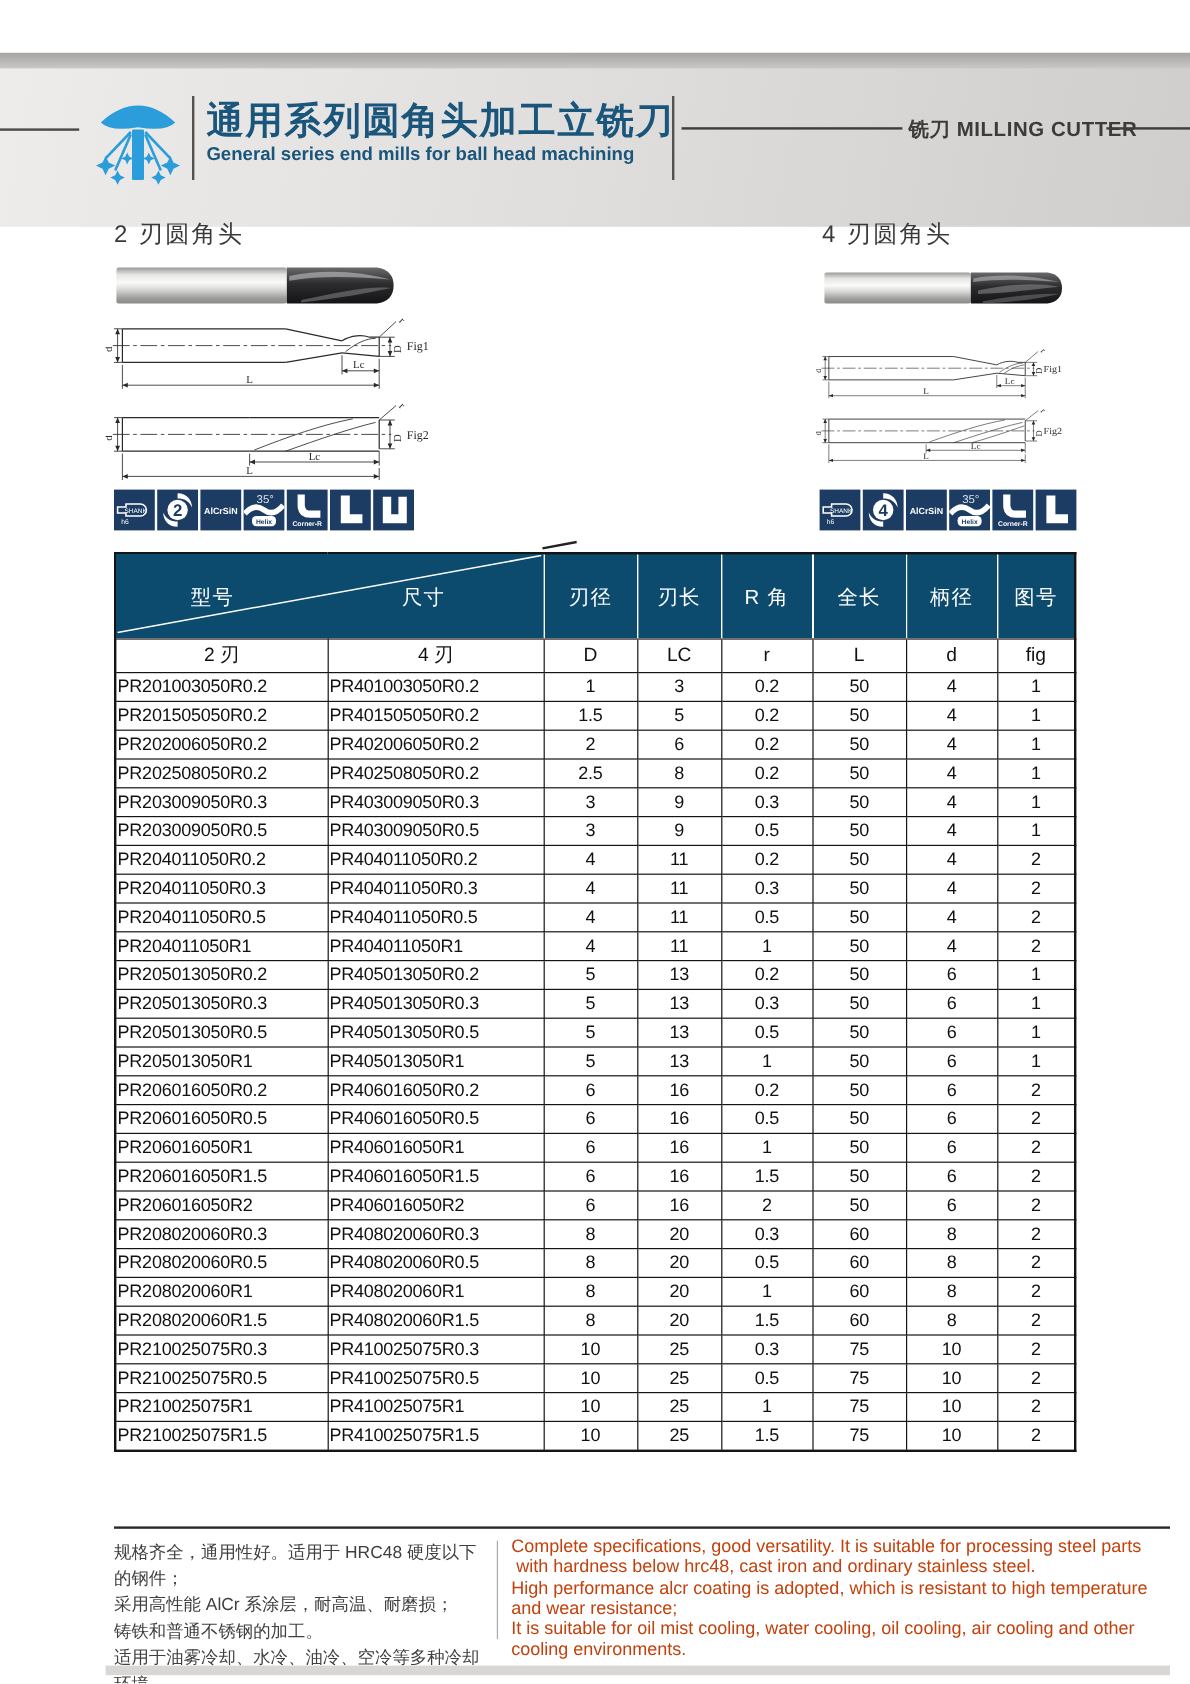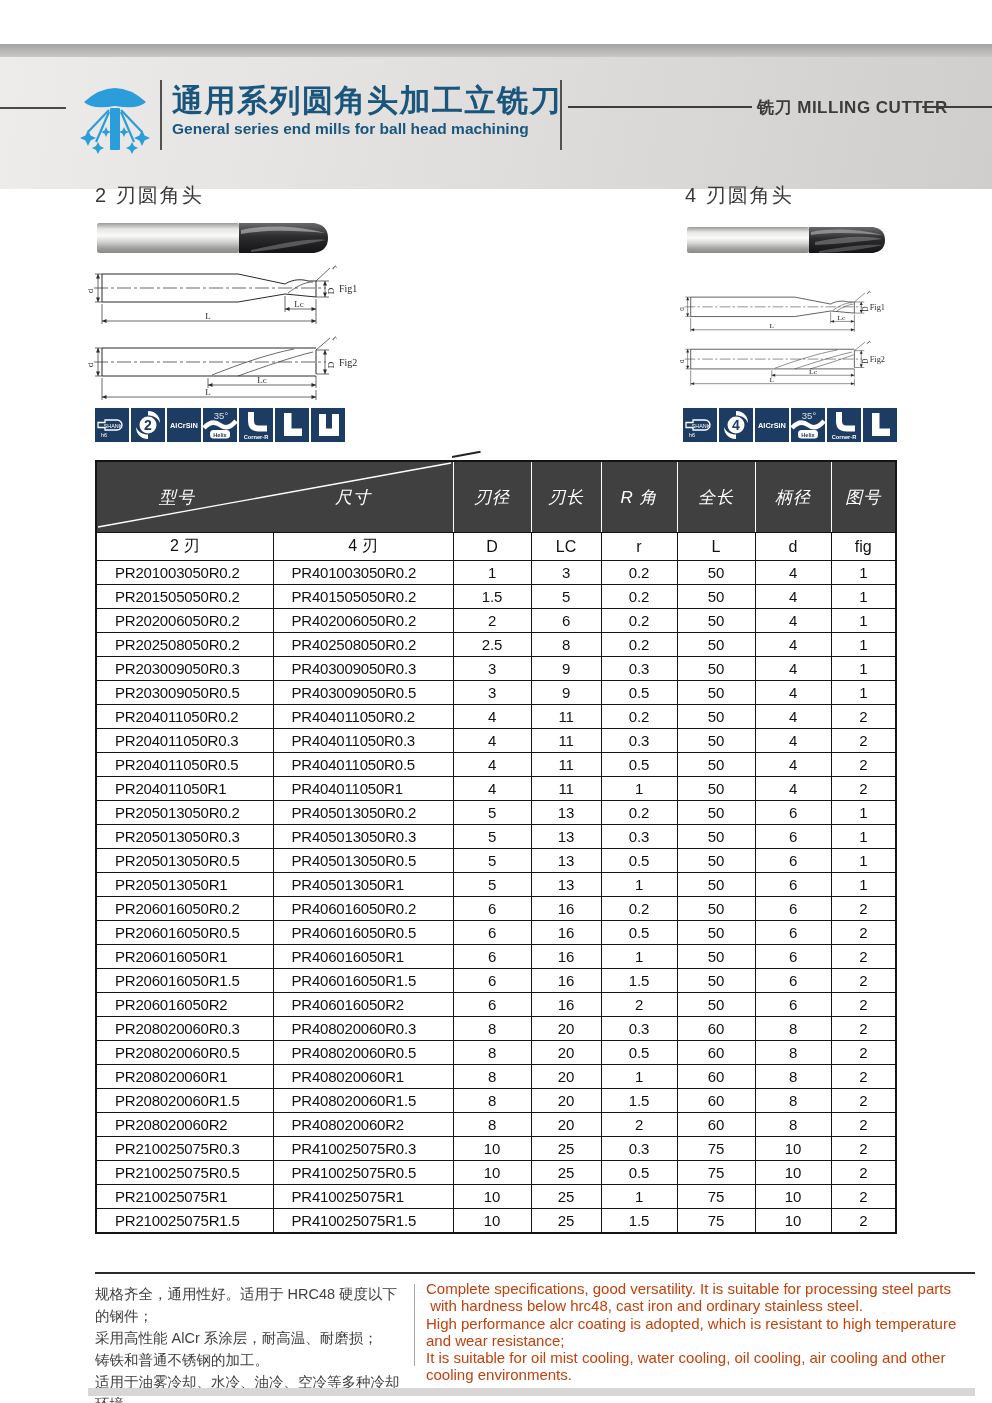--- a/index.html
+++ b/index.html
@@ -27,30 +27,30 @@
 
   
   .badge-row{position:absolute;top:408px;display:flex;gap:2px;}
   .badge{width:34px;height:34px;background:#1c3c63;flex:0 0 auto;}
   .badge svg{display:block;width:34px;height:34px;}
 
   
   .spec-table{position:absolute;left:95px;top:460px;width:800px;border-collapse:collapse;
               table-layout:fixed;border:2px solid #141414;}
   .spec-table th,.spec-table td{border:1px solid #141414;overflow:hidden;}
-  .spec-table thead th.teal{background:#404040;color:#fff;font-weight:normal;
+  .spec-table thead th.teal{background:#0c4a6e;color:#fff;font-weight:normal;
       font-size:17px;letter-spacing:1px;height:68px;
       border-left:1px solid #fff;border-right:1px solid #fff;
-      border-top:none;border-bottom:1px solid #141414;text-align:center;font-style:italic;}
+      border-top:none;border-bottom:1px solid #141414;text-align:center;}
   .spec-table thead th.diag{position:relative;}
   .diag-label{position:absolute;font-size:17px;color:#fff;letter-spacing:1px;}
   .spec-table .subrow td{height:25px;font-size:16px;text-align:center;color:#111;background:#fff;}
   .spec-table tbody td{height:23px;font-size:15px;text-align:center;color:#111;
       padding:0;letter-spacing:-0.2px;}
-  .spec-table tbody td.model{text-align:left;padding-left:18px;}
+  .spec-table tbody td.model{text-align:left;padding-left:1px;}
 
   .diag-ext{position:absolute;left:452px;top:456px;width:29px;height:1.6px;background:#222;
             transform:rotate(-10.5deg);transform-origin:left center;}
 
   
   .footer-rule{position:absolute;left:95px;top:1272px;width:880px;height:2px;background:#2a2a2a;}
   .footer-cn{position:absolute;left:95px;top:1283px;width:315px;font-size:14.5px;
              line-height:22px;color:#3f3f3f;}
   .footer-vdiv{position:absolute;left:414px;top:1284px;width:1px;height:82px;background:#a9a9a9;}
   .footer-en{position:absolute;left:426px;top:1280px;width:558px;font-size:15px;
@@ -647,30 +647,20 @@
           <td class="model">PR208020060R1.5</td>
           <td class="model">PR408020060R1.5</td>
           <td>8</td>
           <td>20</td>
           <td>1.5</td>
           <td>60</td>
           <td>8</td>
           <td>2</td>
         </tr>
 
-        <tr>
-          <td class="model">PR208020060R2</td>
-          <td class="model">PR408020060R2</td>
-          <td>8</td>
-          <td>20</td>
-          <td>2</td>
-          <td>60</td>
-          <td>8</td>
-          <td>2</td>
-        </tr>
 
         <tr>
           <td class="model">PR210025075R0.3</td>
           <td class="model">PR410025075R0.3</td>
           <td>10</td>
           <td>25</td>
           <td>0.3</td>
           <td>75</td>
           <td>10</td>
           <td>2</td>

